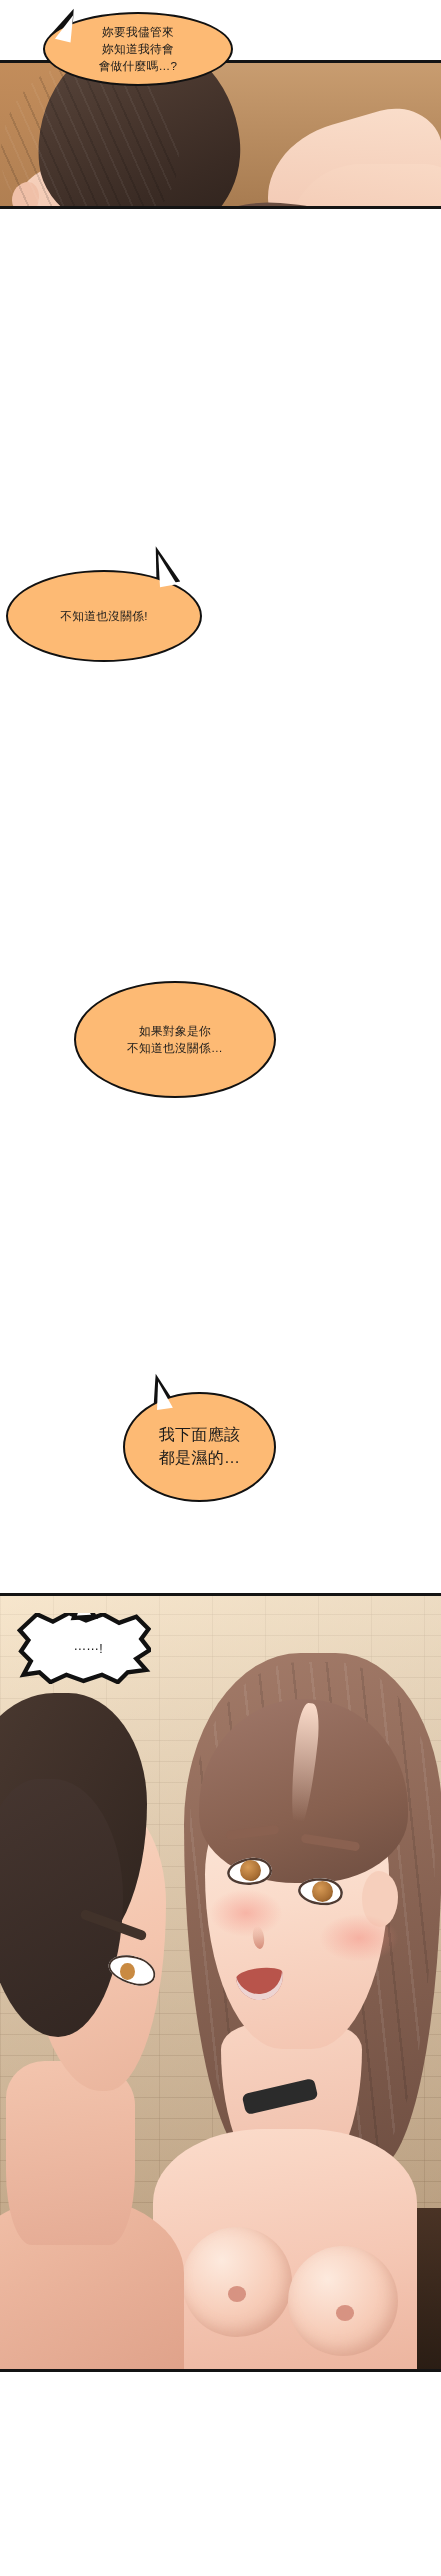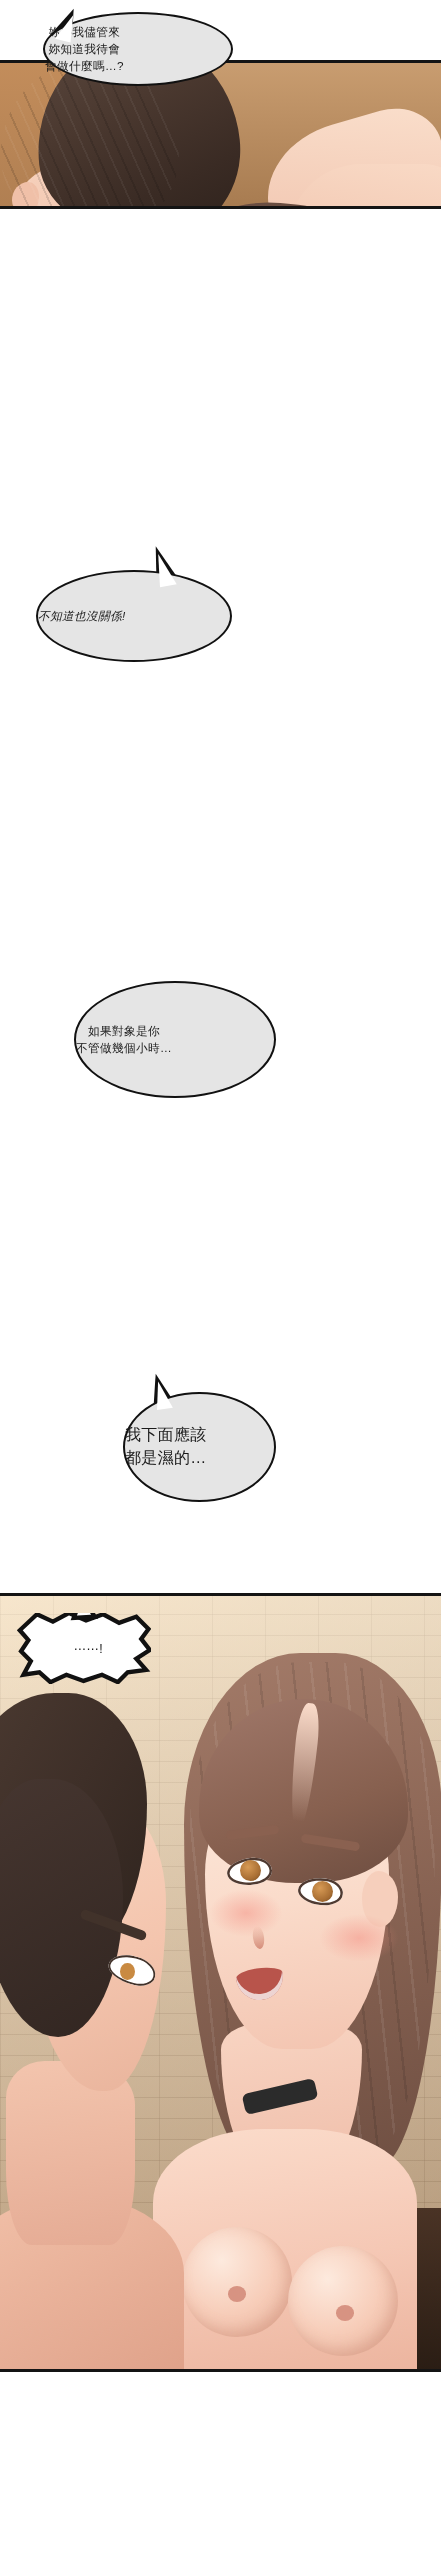--- a/index.html
+++ b/index.html
@@ -279,41 +279,41 @@
     background: linear-gradient(180deg,#4a3325,#2a1d14);
   }
   #b-floor {
     position: absolute; left: 0; top: 705px; width: 442px; height: 71px;
     background: linear-gradient(180deg,#7d5438,#5a3a25);
   }
 
   
   .bubble {
     position: absolute;
-    background: #e5e5e5;
+    background: #fdba74;
     border: 2.5px solid #111111;
     box-sizing: border-box;
     display: flex;
     align-items: center;
-    justify-content: flex-start;
+    justify-content: center;
     z-index: 60;
   }
   .bubble-oval { border-radius: 50%; }
   .bubble-text {
     font-family: "Liberation Sans", "DejaVu Sans", sans-serif;
     color: #1a1a1a;
     text-align: center;
     line-height: 1.42;
     white-space: pre-line;
     letter-spacing: 0.3px;
   }
 
   #bubble-1 { left: 43px;  top: 12.3px;   width: 190px; height: 74px; font-size: 0; }
   #bubble-1 .bubble-text { font-size: 11.7px; }
-  #bubble-2 { left: 36px;  top: 570px;  width: 196px; height: 92px; font-style: italic; }
+  #bubble-2 { left: 6px;  top: 570px;  width: 196px; height: 92px; }
   #bubble-2 .bubble-text { font-size: 11.7px; }
   #bubble-3 { left: 74px; top: 981px; width: 202px; height: 117px; }
   #bubble-3 .bubble-text { font-size: 11.7px; }
   #bubble-4 { left: 123px; top: 1392px; width: 153px; height: 110px; }
   #bubble-4 .bubble-text { font-size: 16px; }
 
   .tail {
     position: absolute;
     z-index: 59;
   }
@@ -459,21 +459,21 @@
   </div>
 
   <div class="tail" id="tail-2"></div>
   <div class="tail" id="tail-2b"></div>
   <div class="bubble bubble-oval" id="bubble-2">
     <span class="bubble-text">不知道也沒關係!</span>
   </div>
 
   <div class="bubble bubble-oval" id="bubble-3">
     <span class="bubble-text">如果對象是你
-不管做幾個小時…</span>
+不知道也沒關係…</span>
   </div>
 
   <div class="tail" id="tail-4"></div>
   <div class="tail" id="tail-4b"></div>
   <div class="bubble bubble-oval" id="bubble-4">
     <span class="bubble-text">我下面應該
 都是濕的…</span>
   </div>
 
   <div id="bubble-burst">

